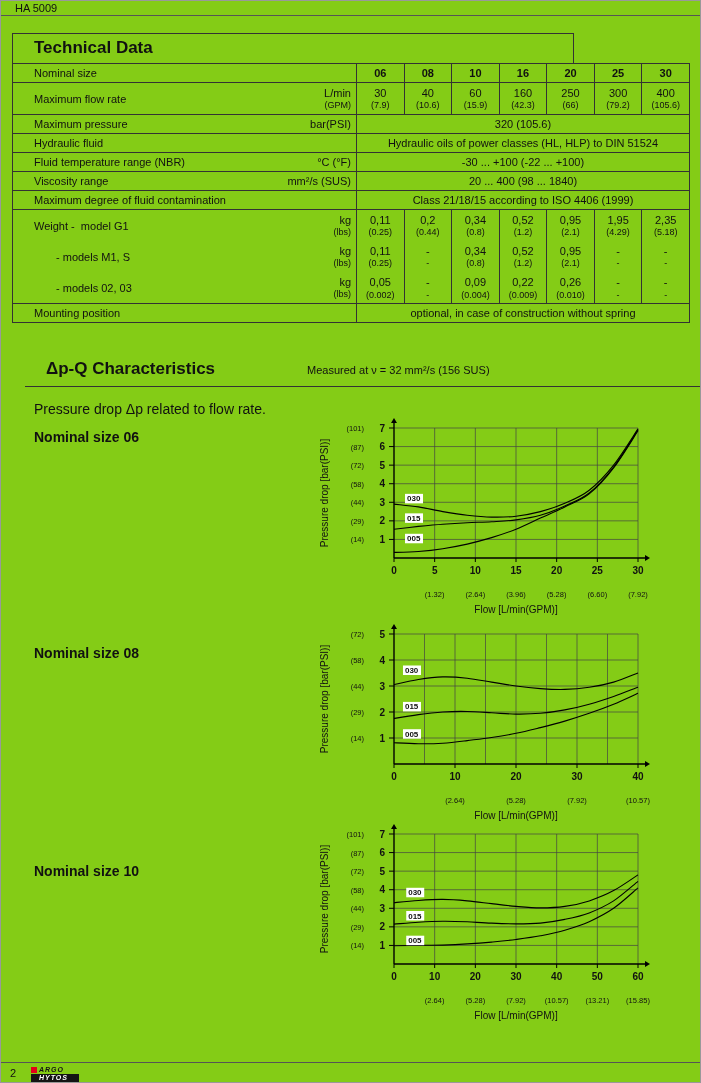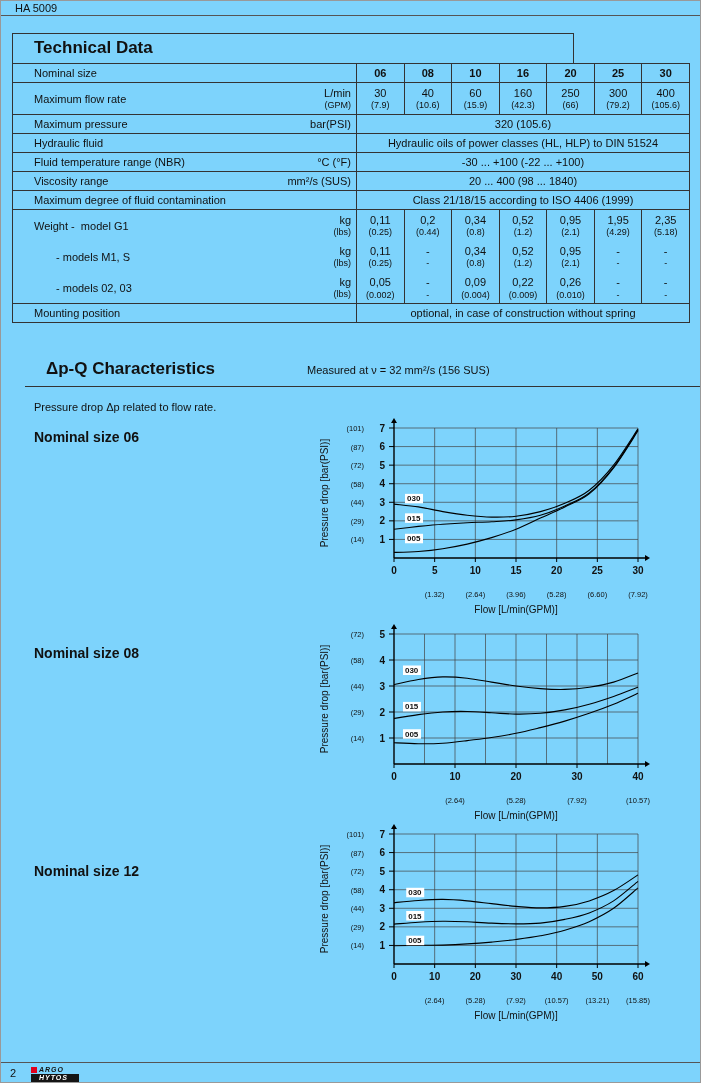--- a/index.html
+++ b/index.html
@@ -1,17 +1,17 @@
 <!DOCTYPE html>
 <html><head>
 <meta charset="utf-8">
 <style>
   * { box-sizing: border-box; }
   body { margin:0; background:#ffffff; font-family:"Liberation Sans", sans-serif; color:#111; }
-  .page { position:relative; width:701px; height:1083px; background:#7dd3fc; border:1px solid #999; overflow:hidden; }
+  .page { position:relative; width:701px; height:1083px; background:#84cc16; border:1px solid #999; overflow:hidden; }
 
   .doc-code { position:absolute; top:1px; left:14px; font-size:11px; }
   .topline { position:absolute; top:14px; left:0; width:100%; border-top:1px solid #555; }
 
   
   .tech { position:absolute; top:32px; left:11px; width:562px; }
   .tech-title { border:1px solid #333; border-bottom:none; font-size:17px; font-weight:bold; padding:4px 0 5px 21px; }
   table.tech-table { border-collapse:collapse; width:678px; table-layout:fixed; }
   .tech-table td { border:1px solid #333; font-size:11px; padding:3px 2px; vertical-align:middle; text-align:center; }
   .tech-table td.labelcell { text-align:left; padding:2px 5px 2px 21px; }
@@ -22,21 +22,21 @@
   .unit .u2 { font-size:9px; }
   .v1 { font-size:11px; line-height:1.3; }
   .v2 { font-size:9px; line-height:1.2; }
   .bold { font-weight:bold; }
   tr.hb td { border-bottom-style:hidden; }
 
   
   .char-head { position:absolute; top:356px; left:24px; width:678px; display:flex; align-items:baseline; border-bottom:1px solid #333; padding:2px 0 7px 0; }
   .char-title { font-size:17px; font-weight:bold; margin-left:21px; }
   .char-sub { font-size:11px; margin-left:92px; }
-  .intro { position:absolute; top:400px; left:33px; font-size:11px; }
+  .intro { position:absolute; top:400px; left:33px; font-size:14px; }
 
   
   .chart-block { position:absolute; left:0; width:701px; }
   .chart-title { position:absolute; left:33px; font-size:14px; font-weight:bold; white-space:nowrap; }
   .chart-svg-wrap { position:absolute; left:307px; top:0; }
   svg text { font-family:"Liberation Sans", sans-serif; fill:#111; }
   .tick-num { font-size:10px; font-weight:bold; }
   .tick-sub { font-size:7.5px; }
   .axis-label { font-size:10px; }
   .series-label { font-size:8px; font-weight:bold; }
@@ -437,21 +437,21 @@
             <path d="M86.0,118.7C90.1,118.9,102.3,119.6,110.4,119.7C118.5,119.8,126.7,119.7,134.8,119.2C142.9,118.7,151.1,117.6,159.2,116.6C167.3,115.6,175.5,114.7,183.6,113.5C191.7,112.3,199.9,111.0,208.0,109.3C216.1,107.7,224.3,105.6,232.4,103.6C240.5,101.6,248.7,99.5,256.8,97.1C264.9,94.7,273.1,92.1,281.2,89.3C289.3,86.5,297.5,83.5,305.6,80.2C313.7,76.9,325.9,71.1,330.0,69.3" fill="none" stroke="#000" stroke-width="1.1"></path>
             <rect x="94.98" y="41.5" width="18" height="9.5" fill="#fff"></rect>
             <text class="series-label" x="96.98" y="49">030</text>
             <rect x="94.98" y="77.89999999999999" width="18" height="9.5" fill="#fff"></rect>
             <text class="series-label" x="96.98" y="85.39999999999999">015</text>
             <rect x="94.98" y="105.19999999999999" width="18" height="9.5" fill="#fff"></rect>
             <text class="series-label" x="96.98" y="112.69999999999999">005</text>
           </svg></div>
       </div>
       <div class="chart-block" style="top: 823px;">
-        <div class="chart-title" style="top: 39px;">Nominal size 12</div>
+        <div class="chart-title" style="top: 39px;">Nominal size 10</div>
         <div class="chart-svg-wrap"><svg width="352" height="200" viewBox="0 0 352 200">
             <line x1="126.66666666666666" y1="10" x2="126.66666666666666" y2="140" stroke="#444" stroke-width="0.7"></line>
             <line x1="167.33333333333331" y1="10" x2="167.33333333333331" y2="140" stroke="#444" stroke-width="0.7"></line>
             <line x1="208" y1="10" x2="208" y2="140" stroke="#444" stroke-width="0.7"></line>
             <line x1="248.66666666666666" y1="10" x2="248.66666666666666" y2="140" stroke="#444" stroke-width="0.7"></line>
             <line x1="289.33333333333337" y1="10" x2="289.33333333333337" y2="140" stroke="#444" stroke-width="0.7"></line>
             <line x1="330" y1="10" x2="330" y2="140" stroke="#444" stroke-width="0.7"></line>
             <line x1="86" y1="121.42857142857143" x2="330" y2="121.42857142857143" stroke="#444" stroke-width="0.7"></line>
             <line x1="86" y1="102.85714285714286" x2="330" y2="102.85714285714286" stroke="#444" stroke-width="0.7"></line>
             <line x1="86" y1="84.28571428571429" x2="330" y2="84.28571428571429" stroke="#444" stroke-width="0.7"></line>

